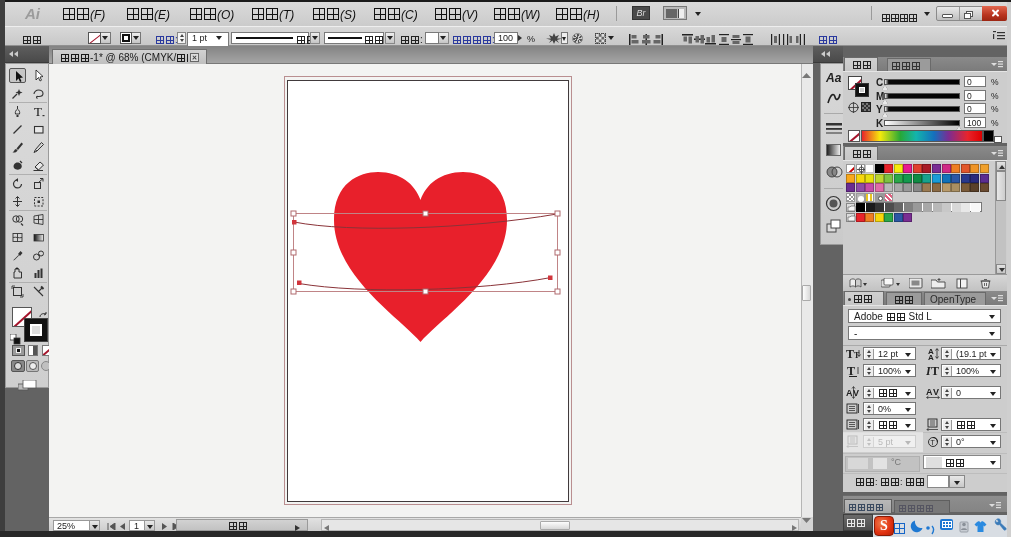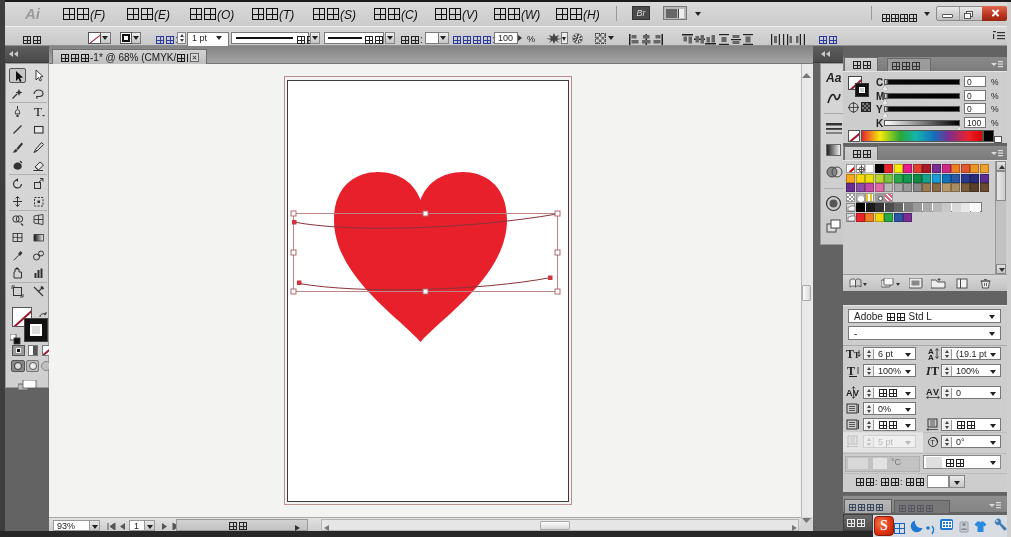--- a/index.html
+++ b/index.html
@@ -655,20 +655,33 @@
  <div class="abs" style="left:152px;top:0px;width:11px;height:113px;background:#c2c2c2;border-left:1px solid #999;">
   <div class="abs" style="left:0;top:0;width:10px;height:10px;background:linear-gradient(#e2e2e2,#c6c6c6);border:1px solid #888;">
           <div class="abs" style="left:2px;top:3px;width:0;height:0;border-left:3px solid transparent;border-right:3px solid transparent;border-bottom:4px solid #333;"></div>
         </div>
   <div class="abs" style="left:0;top:103px;width:10px;height:10px;background:linear-gradient(#e2e2e2,#c6c6c6);border:1px solid #888;">
           <div class="abs" style="left:2px;top:3px;width:0;height:0;border-left:3px solid transparent;border-right:3px solid transparent;border-top:4px solid #333;"></div>
         </div>
   <div class="abs" style="left:0;top:10px;width:10px;height:30px;background:linear-gradient(90deg,#e8e8e8,#cdcdcd);border:1px solid #888;"></div>
  </div>
 </div>
+<div class="abs" style="left:0;top:245px;width:164px;height:14px;background:linear-gradient(#8a8a8a,#7b7b7b);">
+ <div class="abs" style="left:1px;top:0;width:40px;height:14px;background:linear-gradient(#d0d0d0,#c6c6c6);border:1px solid #6a6a6a;border-bottom:0;"><span style="position:absolute;left:3px;top:6px;width:3px;height:3px;border-radius:2px;background:#444;"></span><span class="z t" style="margin-left:9px;margin-top:3px;"></span><span class="z t" style="margin-top:3px;"></span></div>
+ <div class="abs" style="left:43px;top:1px;width:36px;height:13px;background:#9b9b9b;border:1px solid #6a6a6a;border-bottom:0;"><span class="z t" style="margin-left:8px;margin-top:3px;"></span><span class="z t" style="margin-top:3px;"></span></div>
+ <div class="abs" style="left:81px;top:1px;width:62px;height:13px;background:#9b9b9b;border:1px solid #6a6a6a;border-bottom:0;font-size:10px;color:#2a2a2a;">
+        <span style="position:absolute;left:5px;top:1px;">OpenType</span>
+      </div>
+ <div class="abs" style="left:148px;top:4px;"><svg width="12" height="8">
+          <path d="M0 2 L3 5 L6 2" fill="#ddd"></path>
+          <rect x="7" y="0" width="5" height="1.2" fill="#ddd"></rect>
+          <rect x="7" y="2.5" width="5" height="1.2" fill="#ddd"></rect>
+          <rect x="7" y="5" width="5" height="1.2" fill="#ddd"></rect>
+        </svg></div>
+</div>
 <div class="abs" style="left:0;top:259px;width:164px;height:187px;background:#cdcdcd;border-top:1px solid #e5e5e5;">
  <div class="abs" style="left:5px;top:3px;width:153px;height:14px;background:#fff;border:1px solid #777;font-size:10px;line-height:13px;">
    <span style="position:absolute;left:5px;">Adobe <span class="z t"></span><span class="z t"></span> Std L</span>
    <div class="trib" style="left:140px;top:5px;"></div>
  </div>
  <div class="abs" style="left:5px;top:20px;width:153px;height:14px;background:#fff;border:1px solid #777;font-size:10px;line-height:13px;">
    <span style="position:absolute;left:5px;">-</span>
    <div class="trib" style="left:140px;top:5px;"></div>
  </div>
  <div class="abs" style="left:0px;top:39px;width:164px;height:1px;background:#aaa;"></div>
@@ -676,21 +689,21 @@
       <div class="abs" style="left:0px;top:147px;width:164px;height:1px;background:#bdbdbd;"></div>
       <div class="abs" style="left:0px;top:167px;width:164px;height:1px;background:#bdbdbd;"></div>
 <div class="abs" style="left:3px;top:41px;"><svg width="15" height="13">
           <text x="0" y="11" font-size="12" font-weight="bold" fill="#222" font-family="Liberation Serif,serif">T</text>
           <text x="8" y="11" font-size="8" font-weight="bold" fill="#222" font-family="Liberation Serif,serif">T</text>
           <path d="M13 3 L13 9 M11.5 7.5 L13 9.5 L14.5 7.5" fill="none" stroke="#222" stroke-width="0.8"></path>
         </svg></div>
       <div class="abs" style="left:20px;top:41px;width:53px;height:13px;background:#fff;border:1px solid #777;font-size:9px;line-height:12px;">
         <div class="abs" style="left:1px;top:1px;width:9px;height:10px;background:#eee;border-right:1px solid #999;"></div>
         <div class="spin" style="left:2px;top:2px;height:8px;"></div>
-        <span style="position:absolute;left:14px;">6 pt</span>
+        <span style="position:absolute;left:14px;">12 pt</span>
         <div class="trib" style="left:41px;top:5px;"></div>
       </div>
       <div class="abs" style="left:83px;top:41px;"><svg width="14" height="13">
           <text x="2" y="7" font-size="8" font-weight="bold" fill="#222">A</text>
           <text x="2" y="13" font-size="8" font-weight="bold" fill="#222">A</text>
           <path d="M11 2 L11 11 M9.5 3.5 L11 1.5 L12.5 3.5 M9.5 9.5 L11 11.5 L12.5 9.5" fill="none" stroke="#222" stroke-width="0.8"></path>
         </svg></div>
       <div class="abs" style="left:98px;top:41px;width:60px;height:13px;background:#fff;border:1px solid #777;font-size:9px;line-height:12px;">
         <div class="abs" style="left:1px;top:1px;width:9px;height:10px;background:#eee;border-right:1px solid #999;"></div>
         <div class="spin" style="left:2px;top:2px;height:8px;"></div>
@@ -819,21 +832,21 @@
           <rect x="7" y="0" width="5" height="1.2" fill="#ddd"></rect>
           <rect x="7" y="2.5" width="5" height="1.2" fill="#ddd"></rect>
           <rect x="7" y="5" width="5" height="1.2" fill="#ddd"></rect>
         </svg></div>
 </div>
 <div class="abs" style="left:0;top:468px;width:30px;height:17px;background:linear-gradient(#6a6a6a,#4e4e4e);border:1px solid #3e3e3e;"><span class="z t" style="margin-left:3px;margin-top:4px;color:#e8e8e8;"></span><span class="z t" style="margin-top:4px;color:#e8e8e8;"></span></div>
   </div>
 
 <div id="statusbar" class="abs" style="left:49px;top:517px;width:752px;height:14px;background:linear-gradient(#e2e2e2,#cdcdcd);border-top:1px solid #a8a8a8;font-size:9px;color:#222;">
  <div class="abs" style="left:4px;top:2px;width:46px;height:11px;background:#fff;border:1px solid #999;line-height:10px;">
-      <span style="position:absolute;left:3px;">93%</span>
+      <span style="position:absolute;left:3px;">25%</span>
     </div>
  <div class="abs" style="left:40px;top:2px;width:11px;height:11px;background:linear-gradient(#e8e8e8,#c8c8c8);border:1px solid #999;">
       <div class="trib" style="left:2px;top:4px;"></div>
     </div>
  <div class="abs" style="left:58px;top:4px;"><svg width="9" height="7">
         <path d="M1 0 L1 7 M8 0 L3 3.5 L8 7 Z" fill="#555" stroke="#555" stroke-width="1"></path>
       </svg></div>
  <div class="abs" style="left:70px;top:4px;"><svg width="7" height="7">
         <path d="M6 0 L1 3.5 L6 7 Z" fill="#555"></path>
       </svg></div>

